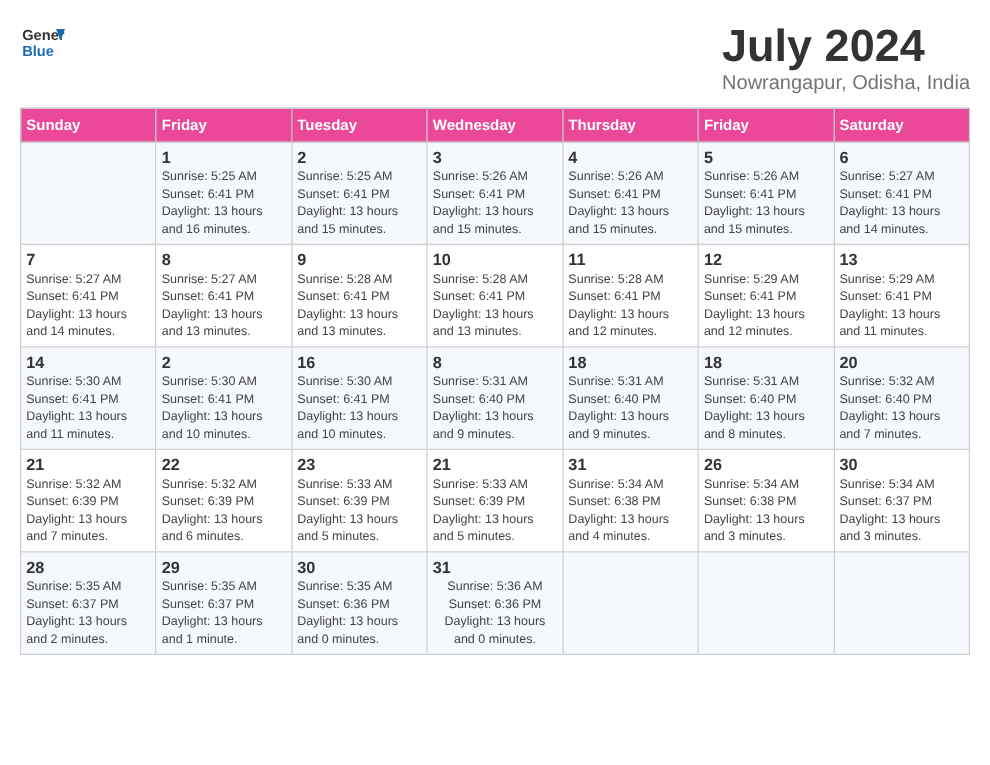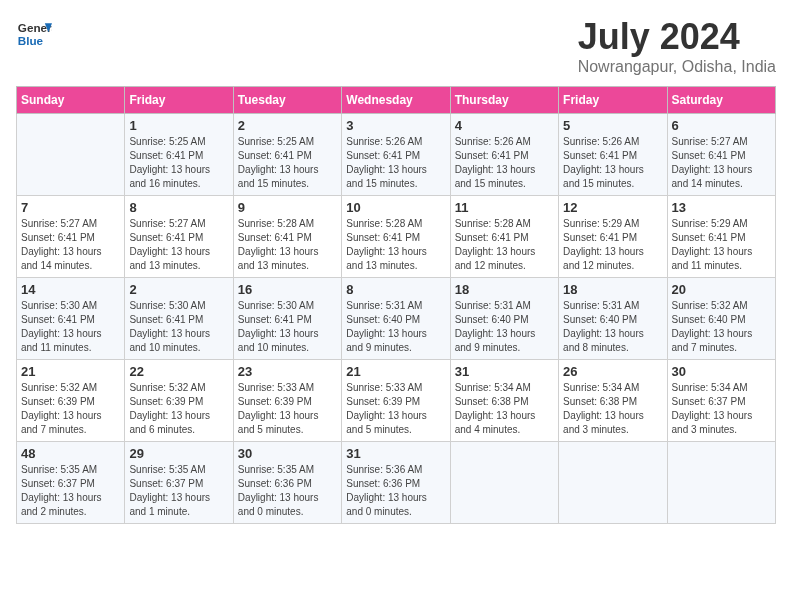--- a/index.html
+++ b/index.html
@@ -303,21 +303,21 @@
         <td>
           <span class="day-num">30</span>
           <div class="day-info" style="white-space: pre-line;">Sunrise: 5:34 AM
 Sunset: 6:37 PM
 Daylight: 13 hours
 and 3 minutes.</div>
         </td>
       </tr>
       <tr>
         <td>
-          <span class="day-num">48</span>
+          <span class="day-num">28</span>
           <div class="day-info" style="white-space: pre-line;">Sunrise: 5:35 AM
 Sunset: 6:37 PM
 Daylight: 13 hours
 and 2 minutes.</div>
         </td>
         <td>
           <span class="day-num">29</span>
           <div class="day-info" style="white-space: pre-line;">Sunrise: 5:35 AM
 Sunset: 6:37 PM
 Daylight: 13 hours
@@ -325,21 +325,21 @@
         </td>
         <td>
           <span class="day-num">30</span>
           <div class="day-info" style="white-space: pre-line;">Sunrise: 5:35 AM
 Sunset: 6:36 PM
 Daylight: 13 hours
 and 0 minutes.</div>
         </td>
         <td>
           <span class="day-num">31</span>
-          <div class="day-info" style="white-space: pre-line;">Sunrise: 5:36 AM
+          <div class="day-info" style="white-space: pre-line; text-align: center;">Sunrise: 5:36 AM
 Sunset: 6:36 PM
 Daylight: 13 hours
 and 0 minutes.</div>
         </td>
         <td class="empty-cell"></td>
         <td class="empty-cell"></td>
         <td class="empty-cell"></td>
       </tr>
     </tbody>
 </table>

